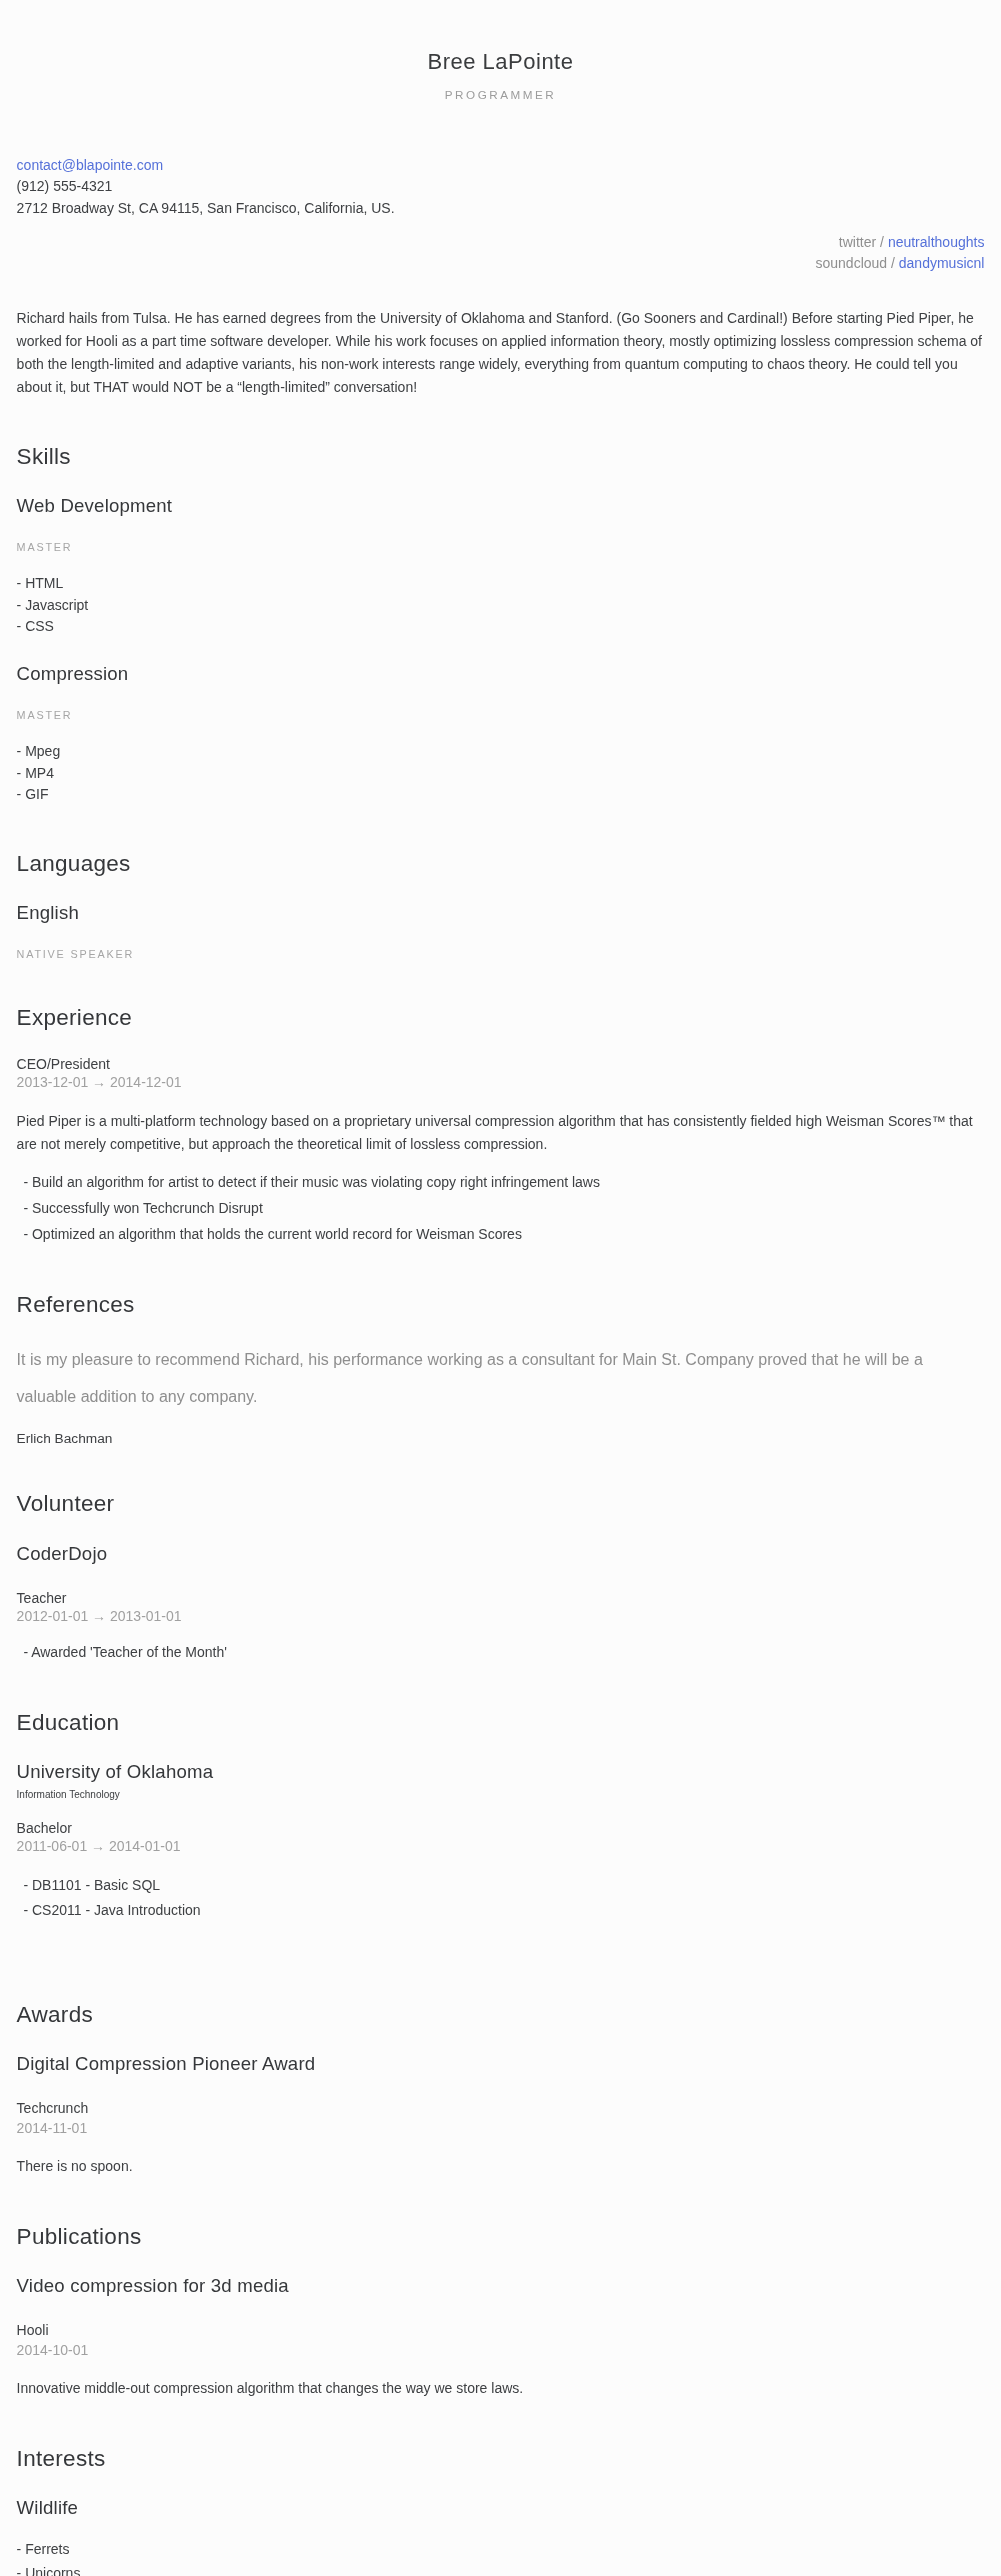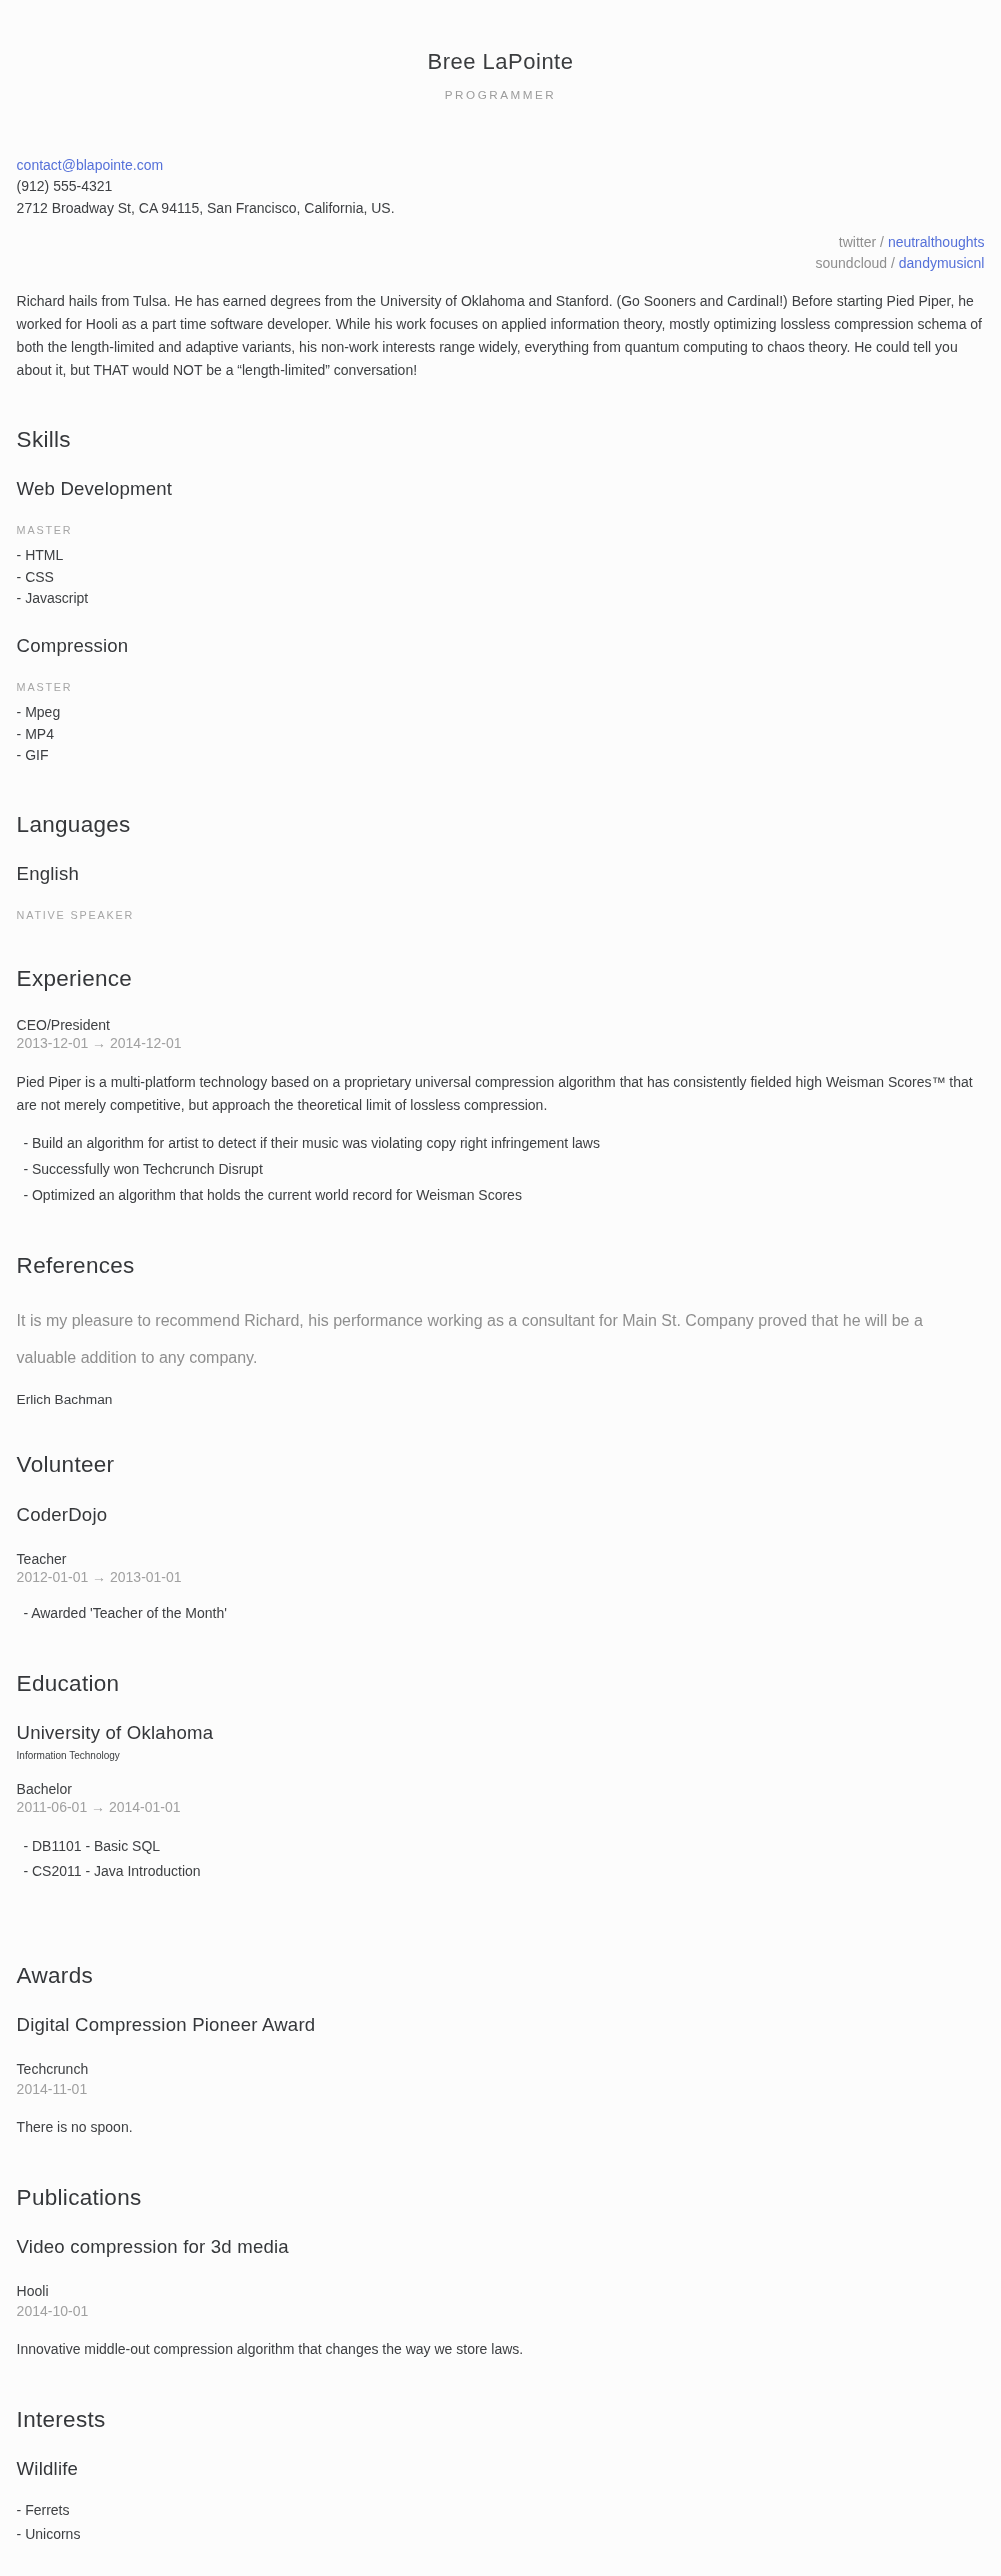--- a/index.html
+++ b/index.html
@@ -36,21 +36,21 @@
     font-weight: 400;
   }
 
   
   .contact { margin-top: 54px; line-height: 21.5px; }
   .contact div { white-space: nowrap; }
   .social { margin-top: 12.7px; text-align: right; line-height: 21.5px; }
   .social .net { color: #8f8f8f; }
 
   
-  .about { margin-top: 15px; line-height: 23px; color: #3e4043; max-width: 970px; }
+  .about { margin-top: 32px; line-height: 23px; color: #3e4043; max-width: 970px; }
 
   
   section { margin-top: 45px; }
   section.sec-awards { margin-top: 78px; }
   h2 {
     font-size: 22.5px;
     font-weight: 400;
     color: #35373a;
     margin: 0;
     letter-spacing: 0.3px;
@@ -64,21 +64,21 @@
   }
   .sublabel {
     margin-top: 24px;
     font-size: 10.8px;
     letter-spacing: 1.8px;
     color: #a5a5a5;
   }
   ul { list-style: none; margin: 0; padding: 0; }
   ul.dashes li::before { content: "- "; }
 
-  .keywords { margin-top: 9px; line-height: 21.5px; }
+  .keywords { margin-top: 20px; line-height: 21.5px; }
   .position { margin-top: 25.4px; color: #3e4043; }
   .dates { color: #a0a0a0; line-height: 21.5px; }
   .body-par { margin-top: 15.6px; line-height: 23.5px; max-width: 970px; }
   .highlights { margin-top: 13.7px; padding-left: 6.8px; line-height: 23.5px; }
   .highlights li { margin-top: 2.9px; }
 
   .quote {
     margin-top: 23.5px;
     font-size: 16px;
     line-height: 37px;
@@ -125,22 +125,22 @@
 
   <p class="about">Richard hails from Tulsa. He has earned degrees from the University of Oklahoma and Stanford. (Go Sooners and Cardinal!) Before starting Pied Piper, he worked for Hooli as a part time software developer. While his work focuses on applied information theory, mostly optimizing lossless compression schema of both the length-limited and adaptive variants, his non-work interests range widely, everything from quantum computing to chaos theory. He could tell you about it, but THAT would NOT be a “length-limited” conversation!</p>
 
   <section class="sec-skills">
     <h2>Skills</h2>
     <div>
       <h3>Web Development</h3>
       <div class="sublabel">MASTER</div>
       <ul class="keywords dashes">
         <li>HTML</li>
+        <li>Javascript</li>
         <li>CSS</li>
-        <li>Javascript</li>
       </ul>
     </div>
     <div>
       <h3>Compression</h3>
       <div class="sublabel">MASTER</div>
       <ul class="keywords dashes">
         <li>Mpeg</li>
         <li>MP4</li>
         <li>GIF</li>
       </ul>

